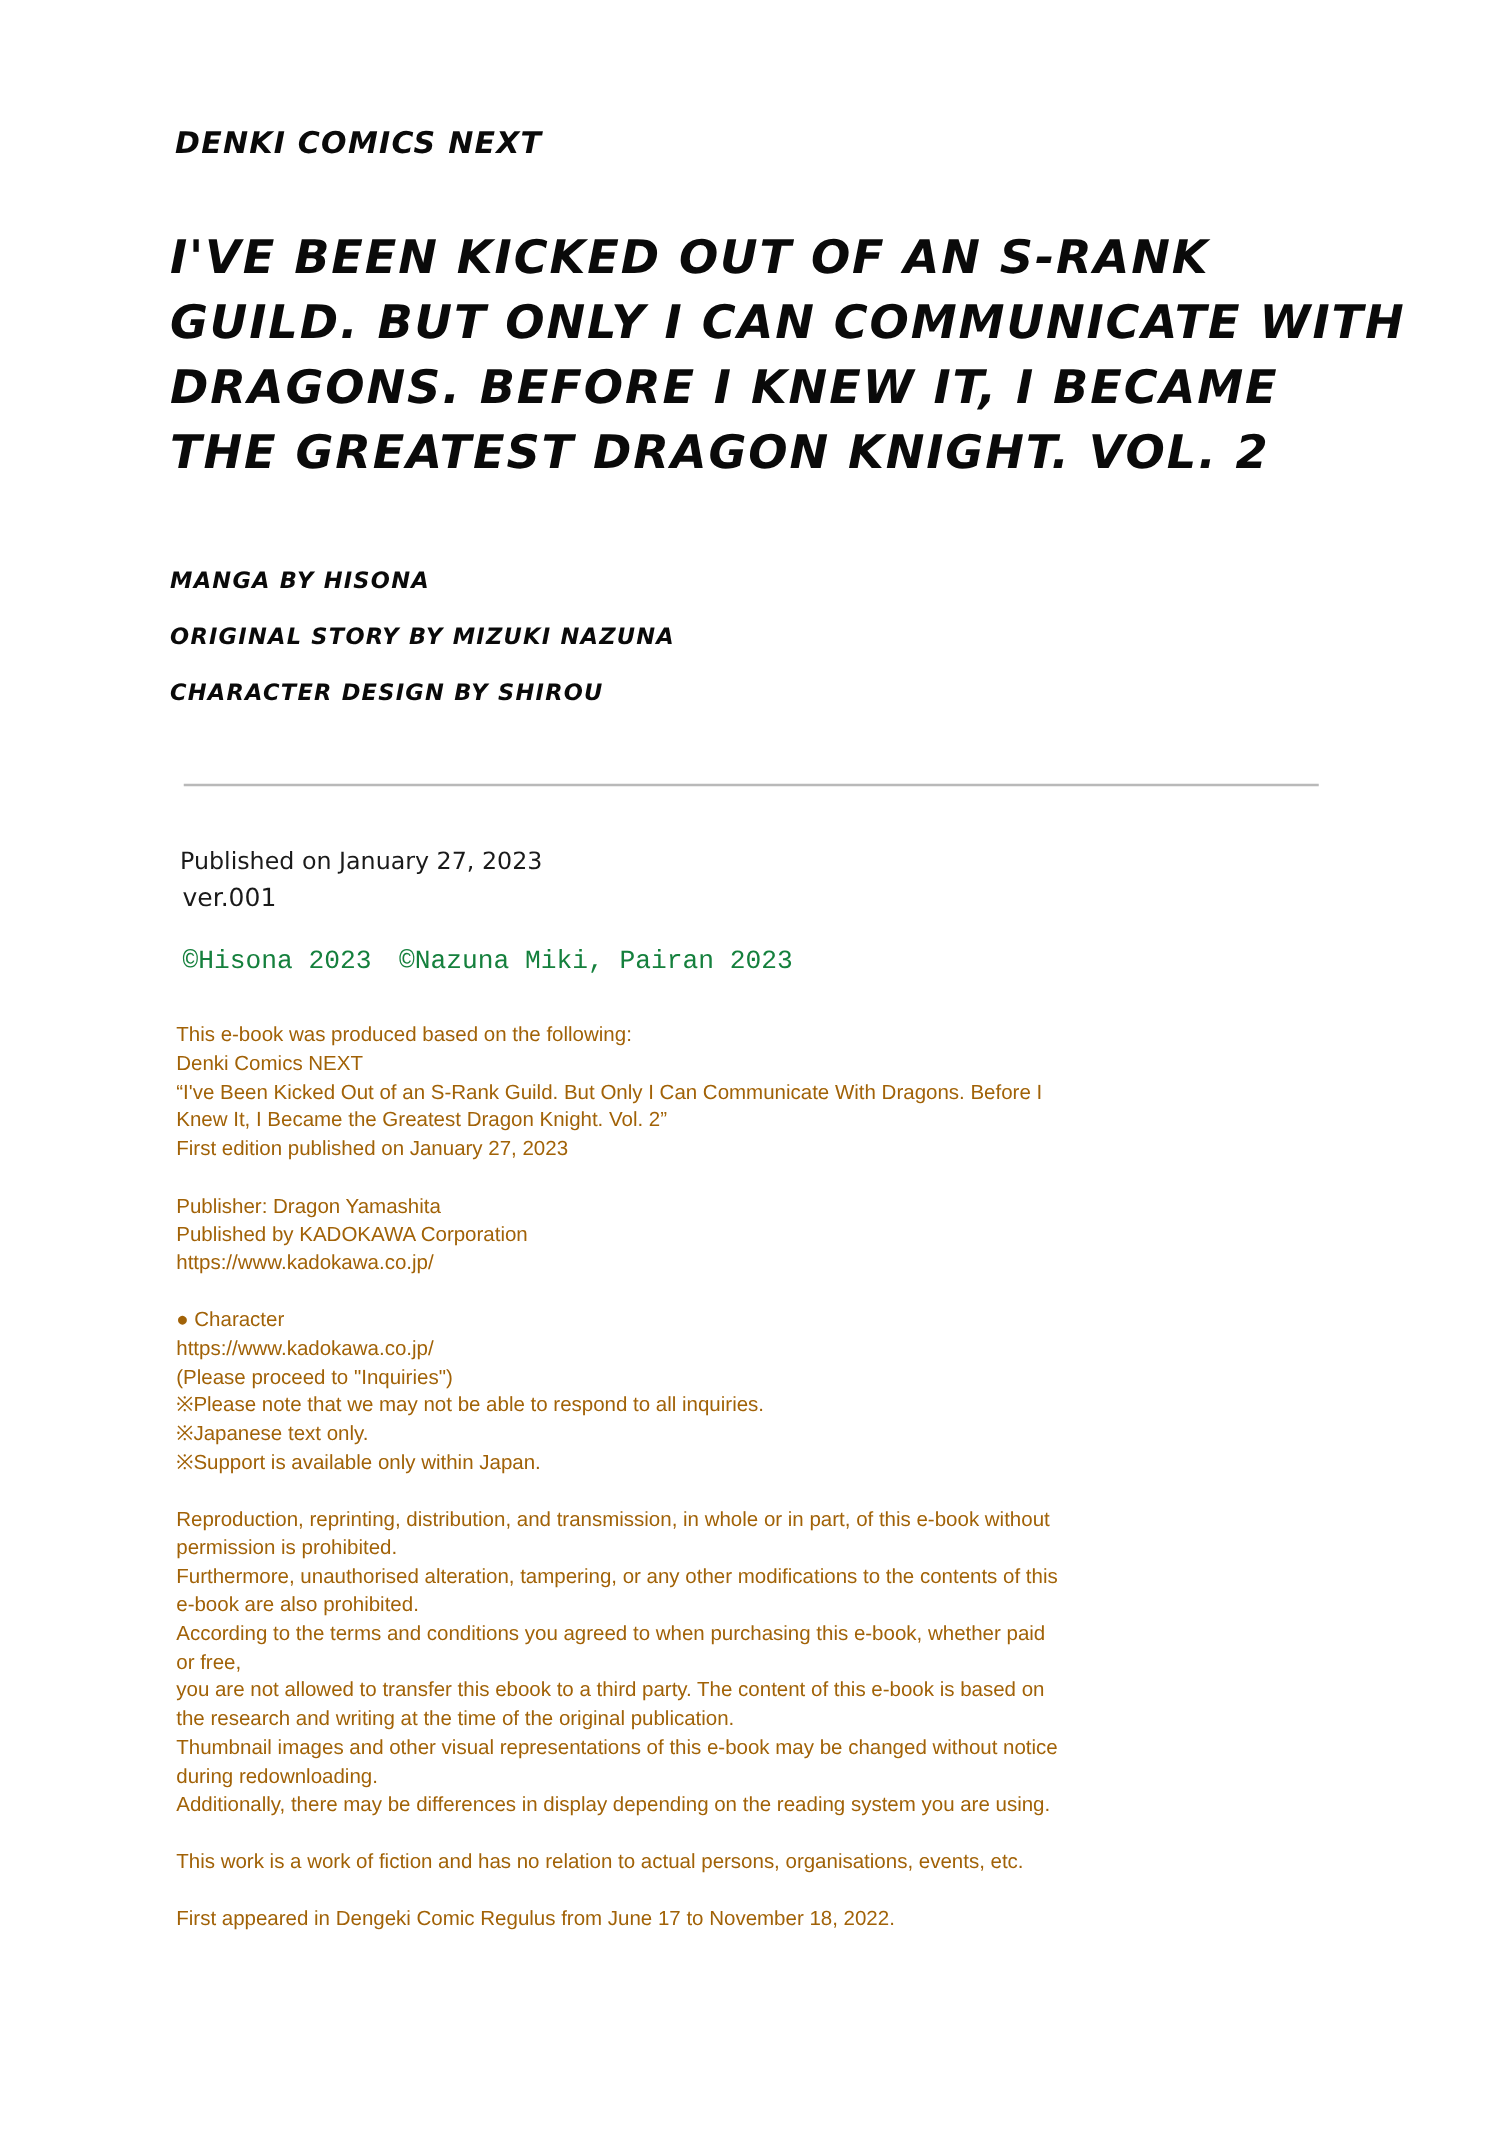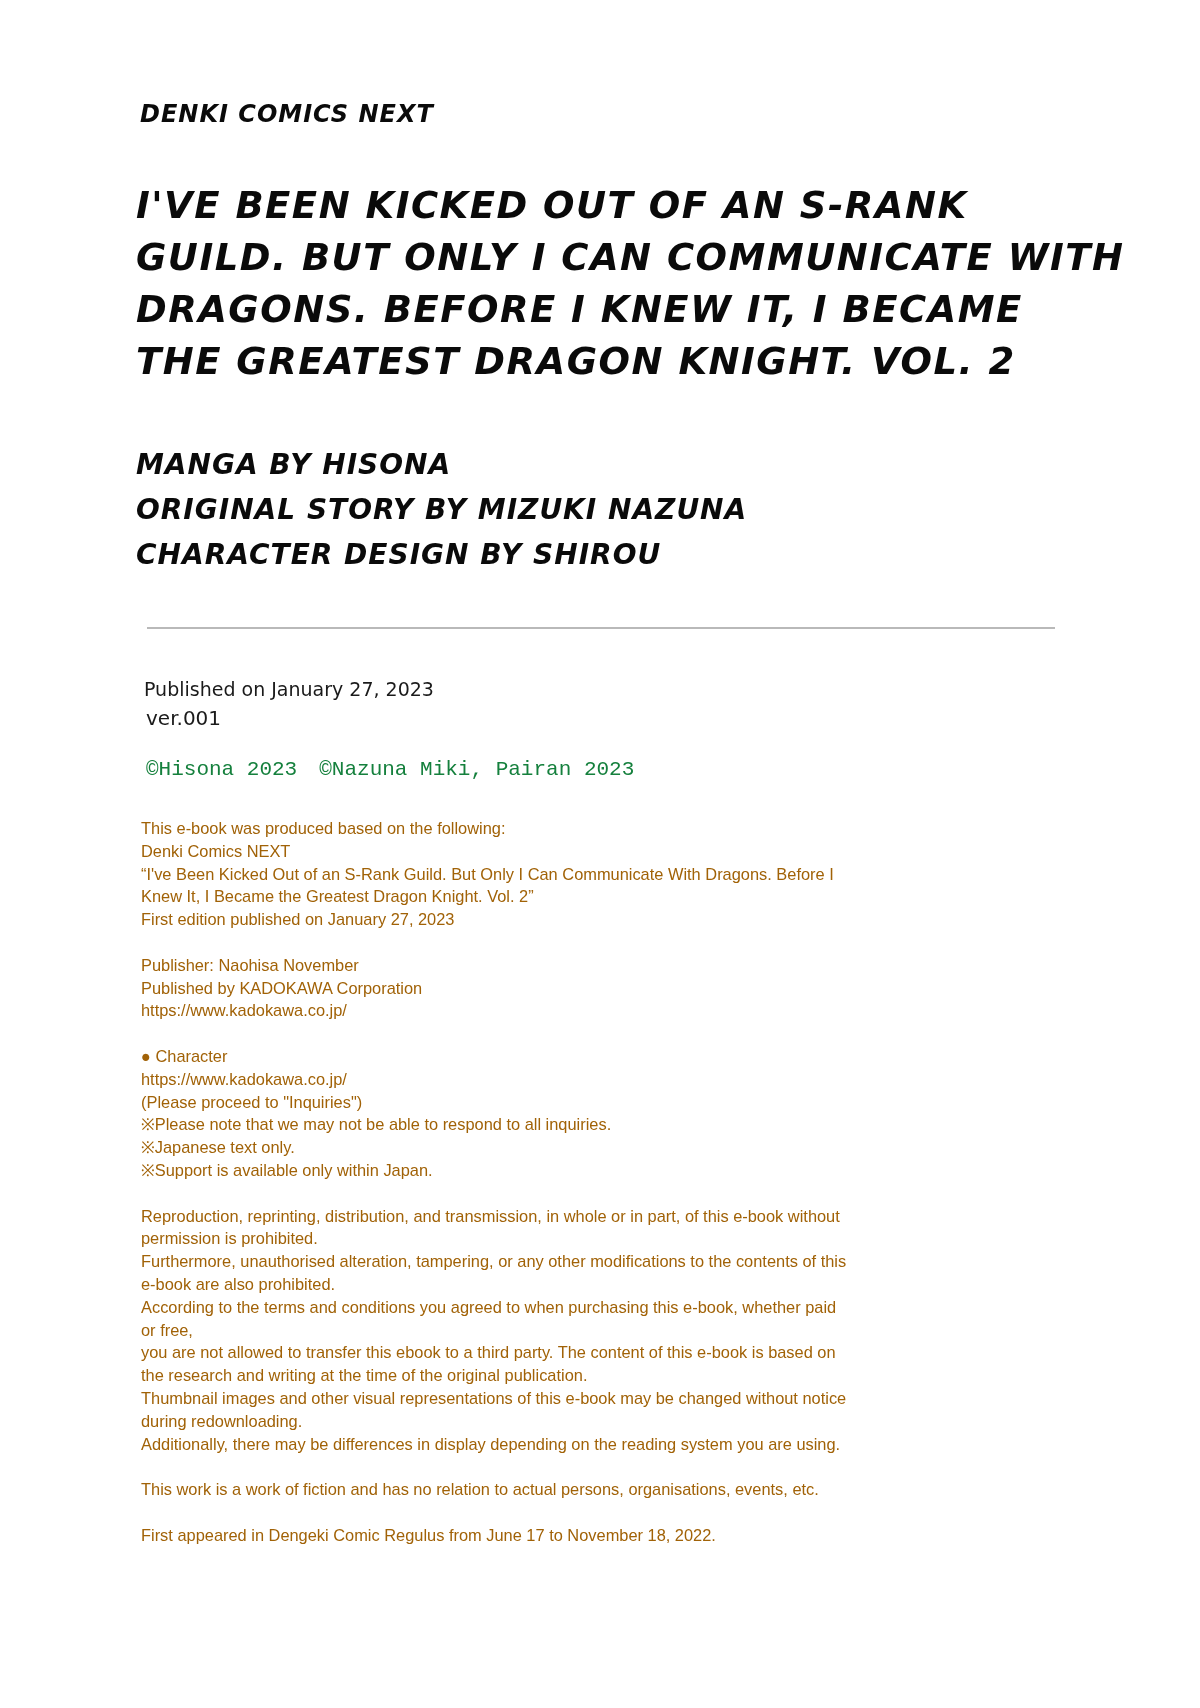--- a/index.html
+++ b/index.html
@@ -42,21 +42,21 @@
       width: 950px;
       font-size: 37px;
       line-height: 52px;
       letter-spacing: 1.5px;
     }
     .title-line { display: block; white-space: nowrap; }
     .credits {
       position: absolute;
       left: 136px;
       top: 442px;
-      font-size: 28px;
+      font-size: 18px;
       line-height: 45px;
     }
     .credit-line { display: block; white-space: nowrap; }
     .rule {
       position: absolute;
       left: 147px;
       top: 627px;
       width: 908px;
       height: 0;
       border-top: 2px solid #b9b9b9;
@@ -126,21 +126,21 @@
 
   <div class="body-text">
     <div class="para">
       <span class="line">This e-book was produced based on the following:</span>
       <span class="line">Denki Comics NEXT</span>
       <span class="line">“I've Been Kicked Out of an S-Rank Guild. But Only I Can Communicate With Dragons. Before I</span>
       <span class="line">Knew It, I Became the Greatest Dragon Knight. Vol. 2”</span>
       <span class="line">First edition published on January 27, 2023</span>
     </div>
     <div class="para">
-      <span class="line">Publisher: Naohisa November</span>
+      <span class="line">Publisher: Dragon Yamashita</span>
       <span class="line">Published by KADOKAWA Corporation</span>
       <span class="line">https://www.kadokawa.co.jp/</span>
     </div>
     <div class="para">
       <span class="line">● Character</span>
       <span class="line">https://www.kadokawa.co.jp/</span>
       <span class="line">(Please proceed to "Inquiries")</span>
       <span class="line">※Please note that we may not be able to respond to all inquiries.</span>
       <span class="line">※Japanese text only.</span>
       <span class="line">※Support is available only within Japan.</span>

